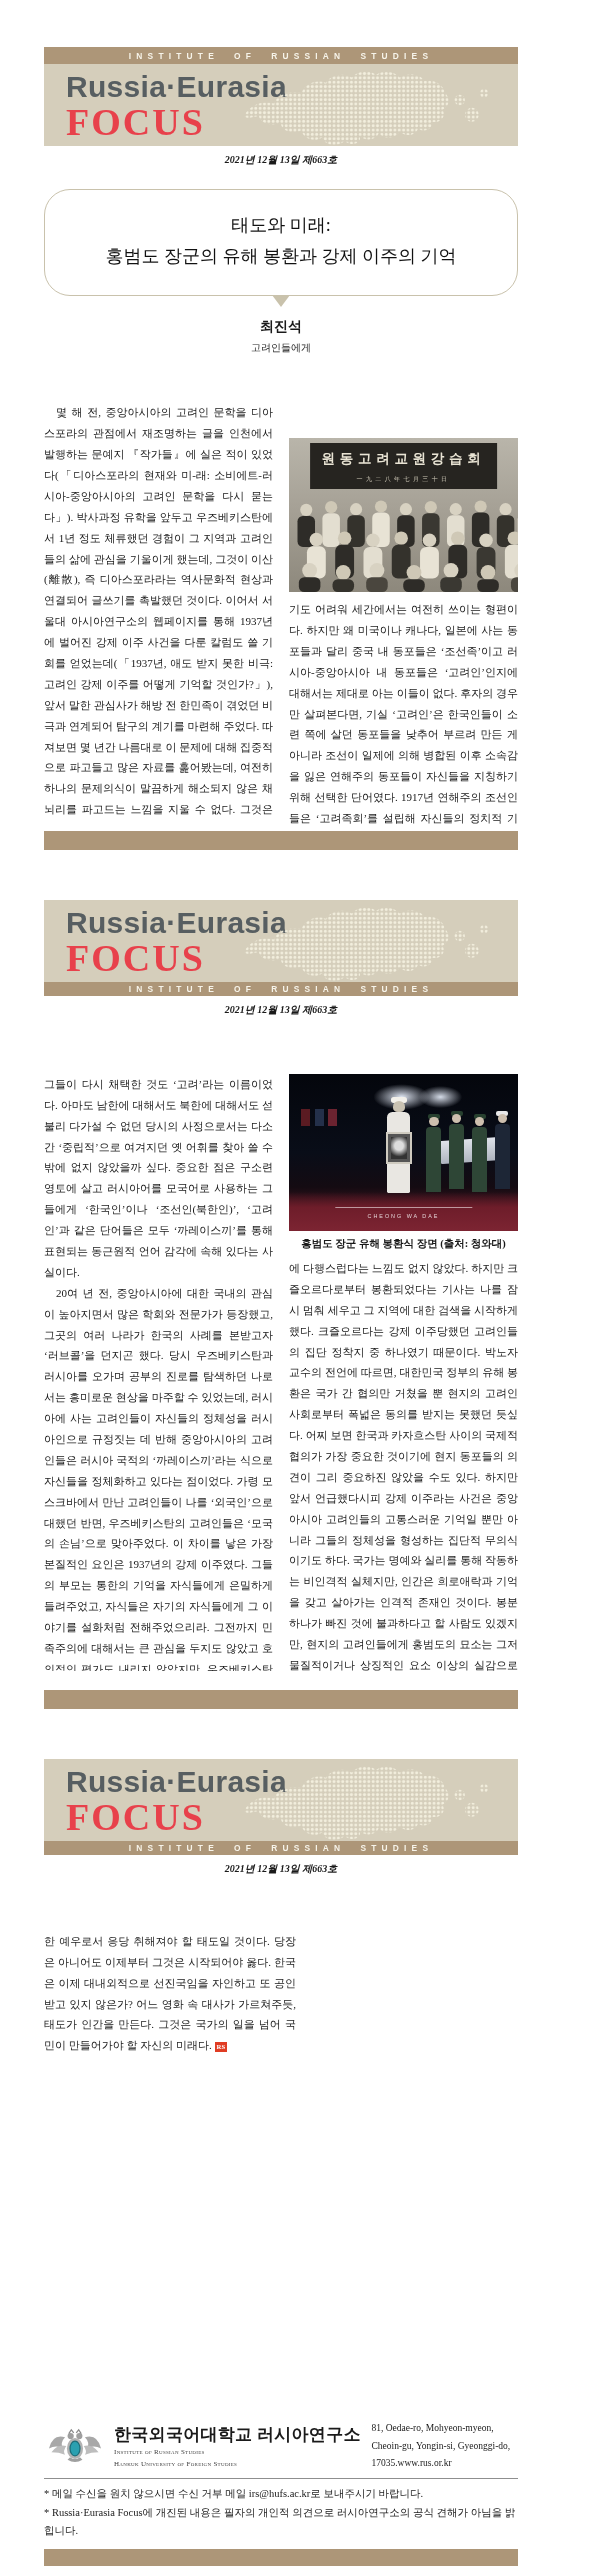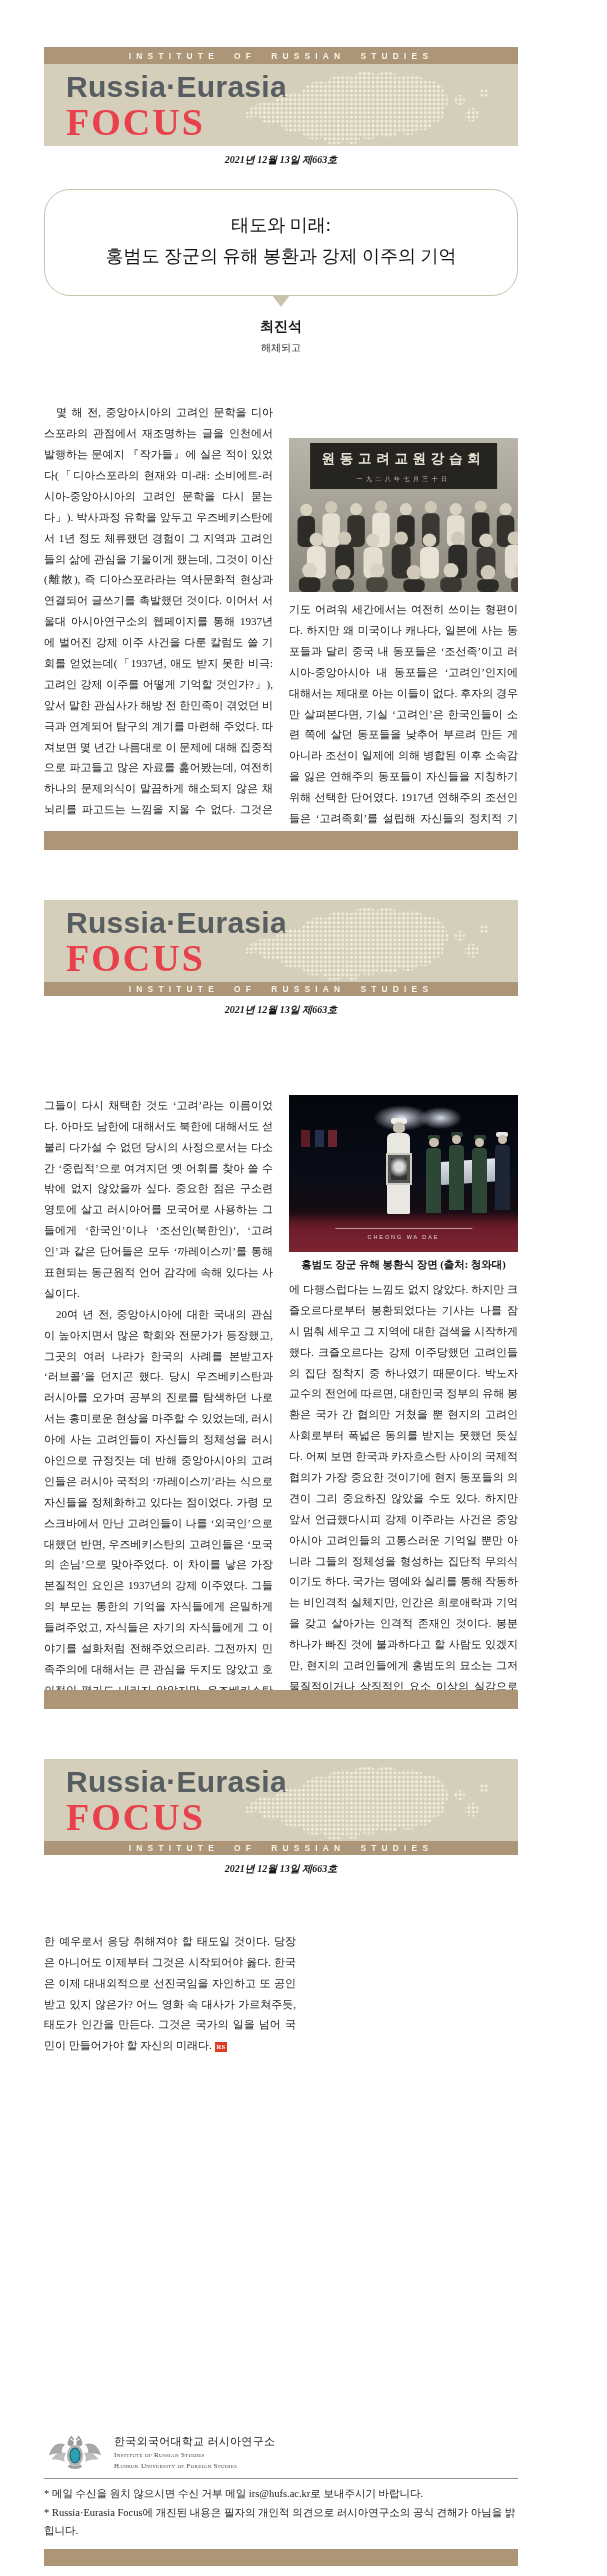--- a/index.html
+++ b/index.html
@@ -33,21 +33,21 @@
     border-top:12px solid #c9c2ac; }
   .author { text-align:center; font-size:14px; font-weight:bold; margin-top:21.6px; }
   .author-role { text-align:center; font-size:10px; margin-top:5.4px; }
 
   
   .columns { display:flex; gap:16px; margin-top:47px; overflow:hidden; }
   .col { width:252px; text-align:justify; font-size:11px; line-height:1.9; color:#191919; }
   .col p { margin:0; }
   .col p.indent { text-indent:1.1em; }
   .p1-cols { height:422px; }
-  .p2-cols { height:597px; margin-top:78px; }
+  .p2-cols { height:597px; margin-top:57px; }
 
   .caption { font-weight:bold; font-size:10.5px; line-height:1.55; margin-top:5.4px; text-align:justify; }
   .caption.center { text-align:center; }
 
   
   .photo1 { height:154px; position:relative; overflow:hidden;
     background:linear-gradient(180deg,#b9b5aa 0%,#a6a196 45%,#8d887c 100%);margin-top:36px; }
   .photo1 svg { position:absolute; left:0; bottom:0; }
   .banner { position:absolute; top:4.7px; left:50%; transform:translateX(-50%);
     background:#262420; color:#e9e4d4; text-align:center; padding:3.4px 12px 4px; }
@@ -84,21 +84,21 @@
 
   
   .p3-text { width:252px; margin-top:55px; text-align:justify; font-size:11px; line-height:1.9; }
   .endmark { display:inline-block; background:#e03c23; color:#fff; font-size:6.8px; font-weight:bold;
     padding:1.4px 2px 0.7px; line-height:1.1; letter-spacing:0; vertical-align:baseline; }
 
   
   .footer { position:absolute; left:44px; right:44px; bottom:10.8px; }
   .footer-top { display:flex; align-items:center; gap:8px; }
   .org-block { min-width:152px; }
-  .org-kr { font-size:11px; font-weight:normal; letter-spacing:0.3px; }
+  .org-kr { font-size:17px; font-weight:bold; letter-spacing:0.3px; }
   .org-en { font-size:7px; color:#3e3e3e; font-variant:small-caps; letter-spacing:0.3px; line-height:1.35; margin-top:2px; }
   .addr-block { flex:1; font-size:9.5px; line-height:1.8; padding-left:2.7px; }
   .footer-rule { border-top:1.4px solid #8f8f8f; margin-top:6.8px; }
   .notes { margin-top:6px; font-size:10.5px; line-height:1.75; }
   .footer-bar { height:17.6px; background:#ad9678; margin-top:8px; }
 </style>
 </head>
 <body>
 
 <div class="page">
@@ -126,21 +126,21 @@
       </div>
     </div>
     <div class="issue-date">2021년 12월 13일 제663호</div>
 
     <div class="title-box">
       <div class="title-line">태도와 미래:</div>
       <div class="title-line">홍범도 장군의 유해 봉환과 강제 이주의 기억</div>
       <div class="title-pointer"></div>
     </div>
     <div class="author">최진석</div>
-    <div class="author-role">해체되고</div>
+    <div class="author-role">고려인들에게</div>
 
     <div class="columns p1-cols">
       <div class="col">
         <p class="indent">몇 해 전, 중앙아시아의 고려인 문학을 디아스포라의 관점에서 재조명하는 글을 인천에서 발행하는 문예지 『작가들』에 실은 적이 있었다(「디아스포라의 현재와 미-래: 소비에트-러시아-중앙아시아의 고려인 문학을 다시 묻는다」). 박사과정 유학을 앞두고 우즈베키스탄에서 1년 정도 체류했던 경험이 그 지역과 고려인들의 삶에 관심을 기울이게 했는데, 그것이 이산(離散), 즉 디아스포라라는 역사문화적 현상과 연결되어 글쓰기를 촉발했던 것이다. 이어서 서울대 아시아연구소의 웹페이지를 통해 1937년에 벌어진 강제 이주 사건을 다룬 칼럼도 쓸 기회를 얻었는데(「1937년, 애도 받지 못한 비극: 고려인 강제 이주를 어떻게 기억할 것인가?」), 앞서 말한 관심사가 해방 전 한민족이 겪었던 비극과 연계되어 탐구의 계기를 마련해 주었다. 따져보면 몇 년간 나름대로 이 문제에 대해 집중적으로 파고들고 많은 자료를 훑어봤는데, 여전히 하나의 문제의식이 말끔하게 해소되지 않은 채 뇌리를 파고드는 느낌을 지울 수 없다. 그것은 근현대 한국사의 불행했던 경험의 하나로서, 강제 이주와 그 이후 고려인의 삶에 대해 우리가 어떤 태도를 보여야 하느냐는 물음과 답변에 해당한다.</p>
 
       </div>
       <div class="col">
         <div class="photo1">
           <svg width="252" height="101" viewBox="0 0 373 150">
             <g>
@@ -325,20 +325,21 @@
         <ellipse cx="50" cy="34" rx="13" ry="17" fill="#b2b2b2"></ellipse>
         <ellipse cx="50" cy="34" rx="8" ry="12" fill="#2ba0b0" stroke="#1d6d79" stroke-width="2"></ellipse>
         <path d="M38,52 Q50,60 62,52 L58,48 Q50,54 42,48 Z" fill="#a0a0a0"></path>
       </svg>
       <div class="org-block">
         <div class="org-kr">한국외국어대학교 러시아연구소</div>
         <div class="org-en">Institute of Russian Studies</div>
         <div class="org-en">Hankuk University of Foreign Studies</div>
       </div>
       <div class="addr-block">
+        <div>81, Oedae-ro, Mohyeon-myeon, Cheoin-gu, Yongin-si, Gyeonggi-do, 17035.ㅤwww.rus.or.kr</div>
       </div>
     </div>
     <div class="footer-rule"></div>
     <div class="notes">
       <div>* 메일 수신을 원치 않으시면 수신 거부 메일 irs@hufs.ac.kr로 보내주시기 바랍니다.</div>
       <div>* Russia·Eurasia Focus에 개진된 내용은 필자의 개인적 의견으로 러시아연구소의 공식 견해가 아님을 밝힙니다.</div>
     </div>
     <div class="footer-bar"></div>
   </div>
 </div>

